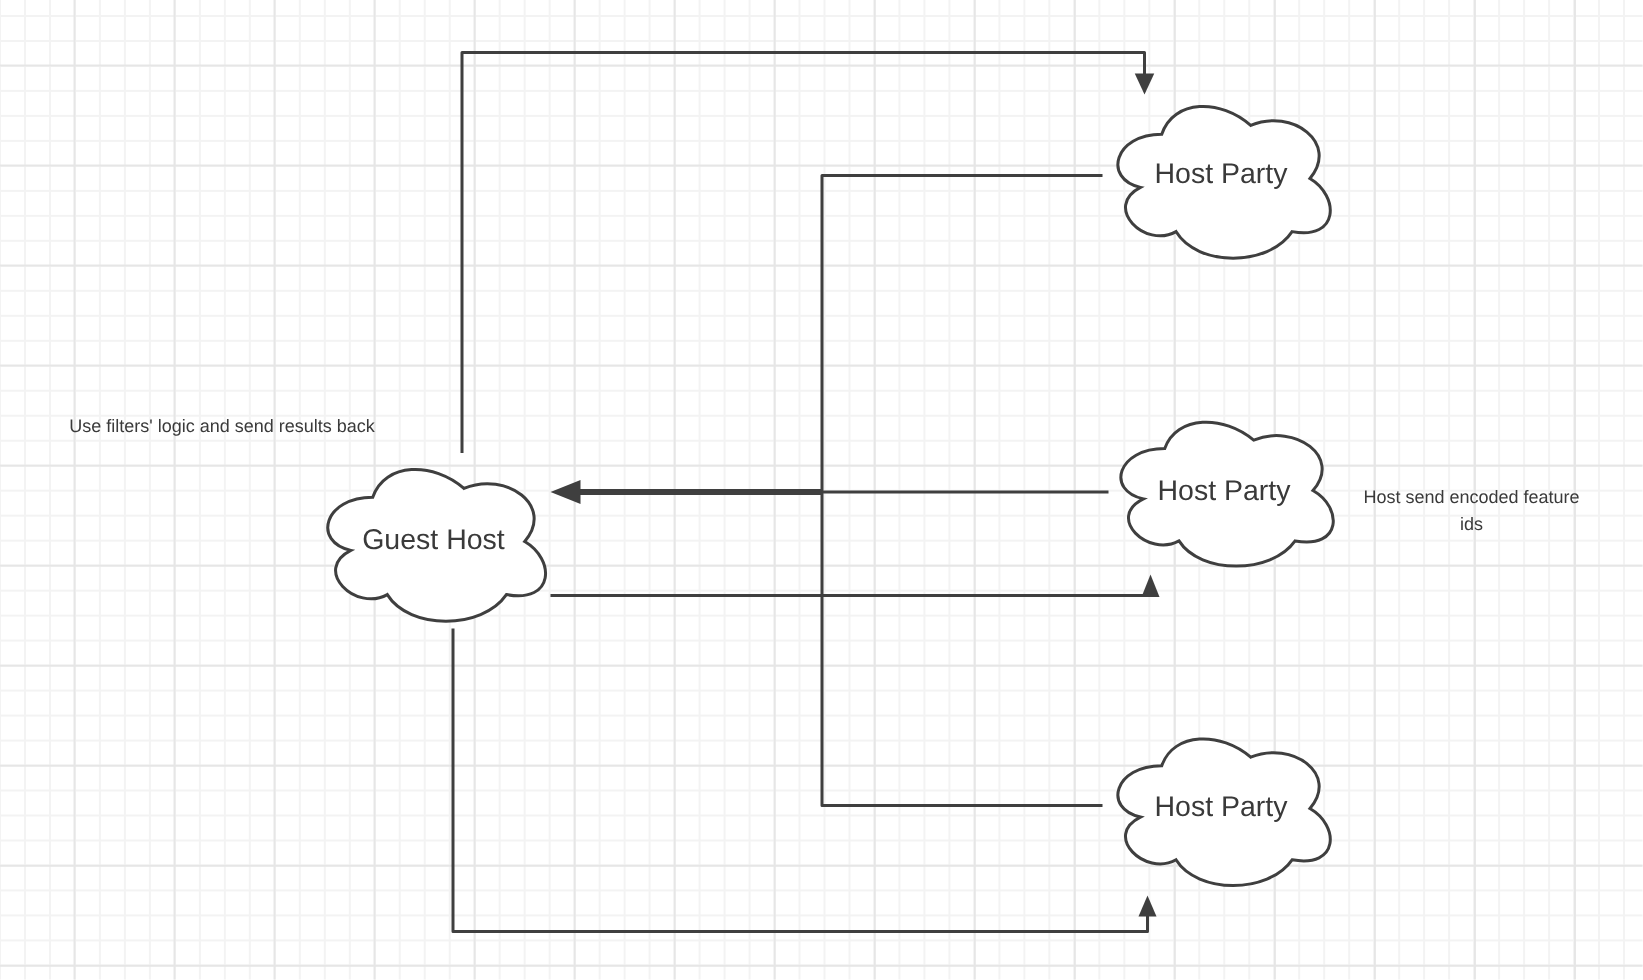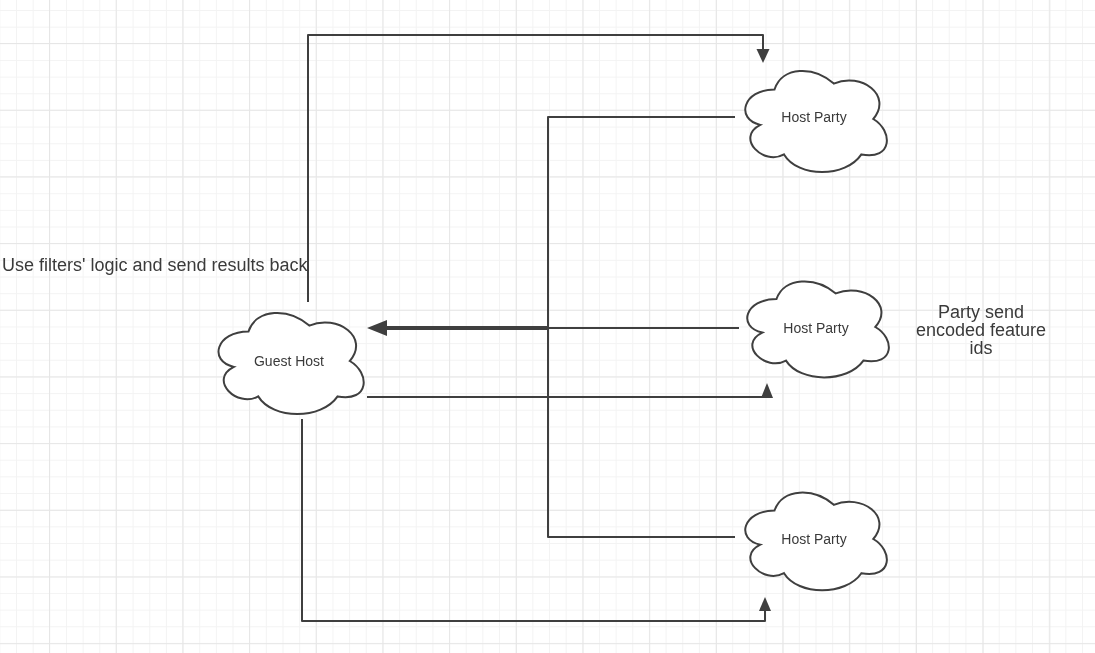--- a/index.html
+++ b/index.html
@@ -17,31 +17,32 @@
     background-size:66.7px 66.7px, 66.7px 66.7px, 16.67px 16.67px, 16.67px 16.67px;
     background-position:49px 43px, 49px 43px, 16px 10px, 16px 10px;
   }
   svg.diagram{position:absolute;left:0;top:0;}
   .edge{fill:none;stroke:#3f3f3f;stroke-width:2;stroke-linejoin:round;}
   .arrowhead{fill:#3f3f3f;stroke:none;}
   .cloud{fill:#ffffff;stroke:#3f3f3f;stroke-width:2;}
   .node-label{
     position:absolute;
     text-align:center;
-    font-size:14px;
+    font-size:19px;
     color:#3a3a3a;
     line-height:18px;
     white-space:nowrap;
   }
   .annotation{
     position:absolute;
     text-align:center;
-    font-size:18px;
+    font-size:12px;
     color:#3a3a3a;
     line-height:18px;
+    margin-top:19px;
   }
   .annotation.wrap{white-space:normal;}
 </style>
 </head>
 <body>
 
 <div class="canvas">
 
   <svg class="diagram" width="1095" height="653" viewBox="0 0 1095 653">
 
@@ -64,15 +65,15 @@
     <path class="cloud" d="M 774.5,510.5 C 742.9,510.5 735.0,539.0 760.3,544.7 C 735.0,557.2 763.4,584.6 784.0,573.2 C 798.2,596.0 845.6,596.0 861.4,573.2 C 893.0,578.9 893.0,550.4 873.3,539.0 C 893.0,516.2 861.4,493.4 833.8,504.8 C 814.0,487.7 782.4,487.7 774.5,510.5 Z"></path>
     <path class="cloud" d="M 248.5,331.5 C 216.1,331.5 208.0,361.0 233.9,366.9 C 208.0,379.9 237.2,408.2 258.2,396.4 C 272.8,420.0 321.4,420.0 337.6,396.4 C 370.0,402.3 370.0,372.8 349.8,361.0 C 370.0,337.4 337.6,313.8 309.3,325.6 C 289.0,307.9 256.6,307.9 248.5,331.5 Z"></path>
   </svg>
 
   <div class="node-label" style="left:735px;top:108px;width:158px;">Host Party</div>
   <div class="node-label" style="left:737px;top:319px;width:158px;">Host Party</div>
   <div class="node-label" style="left:735px;top:530px;width:158px;">Host Party</div>
   <div class="node-label" style="left:208px;top:352px;width:162px;">Guest Host</div>
 
   <div class="annotation" style="left:2px;top:256px;width:292px;white-space:nowrap;">Use filters' logic and send results back</div>
-  <div class="annotation wrap" style="left:906px;top:303px;width:150px;">Party send encoded feature ids</div>
+  <div class="annotation wrap" style="left:906px;top:303px;width:150px;">Host send encoded feature ids</div>
 
 </div>
 
 </body></html>

